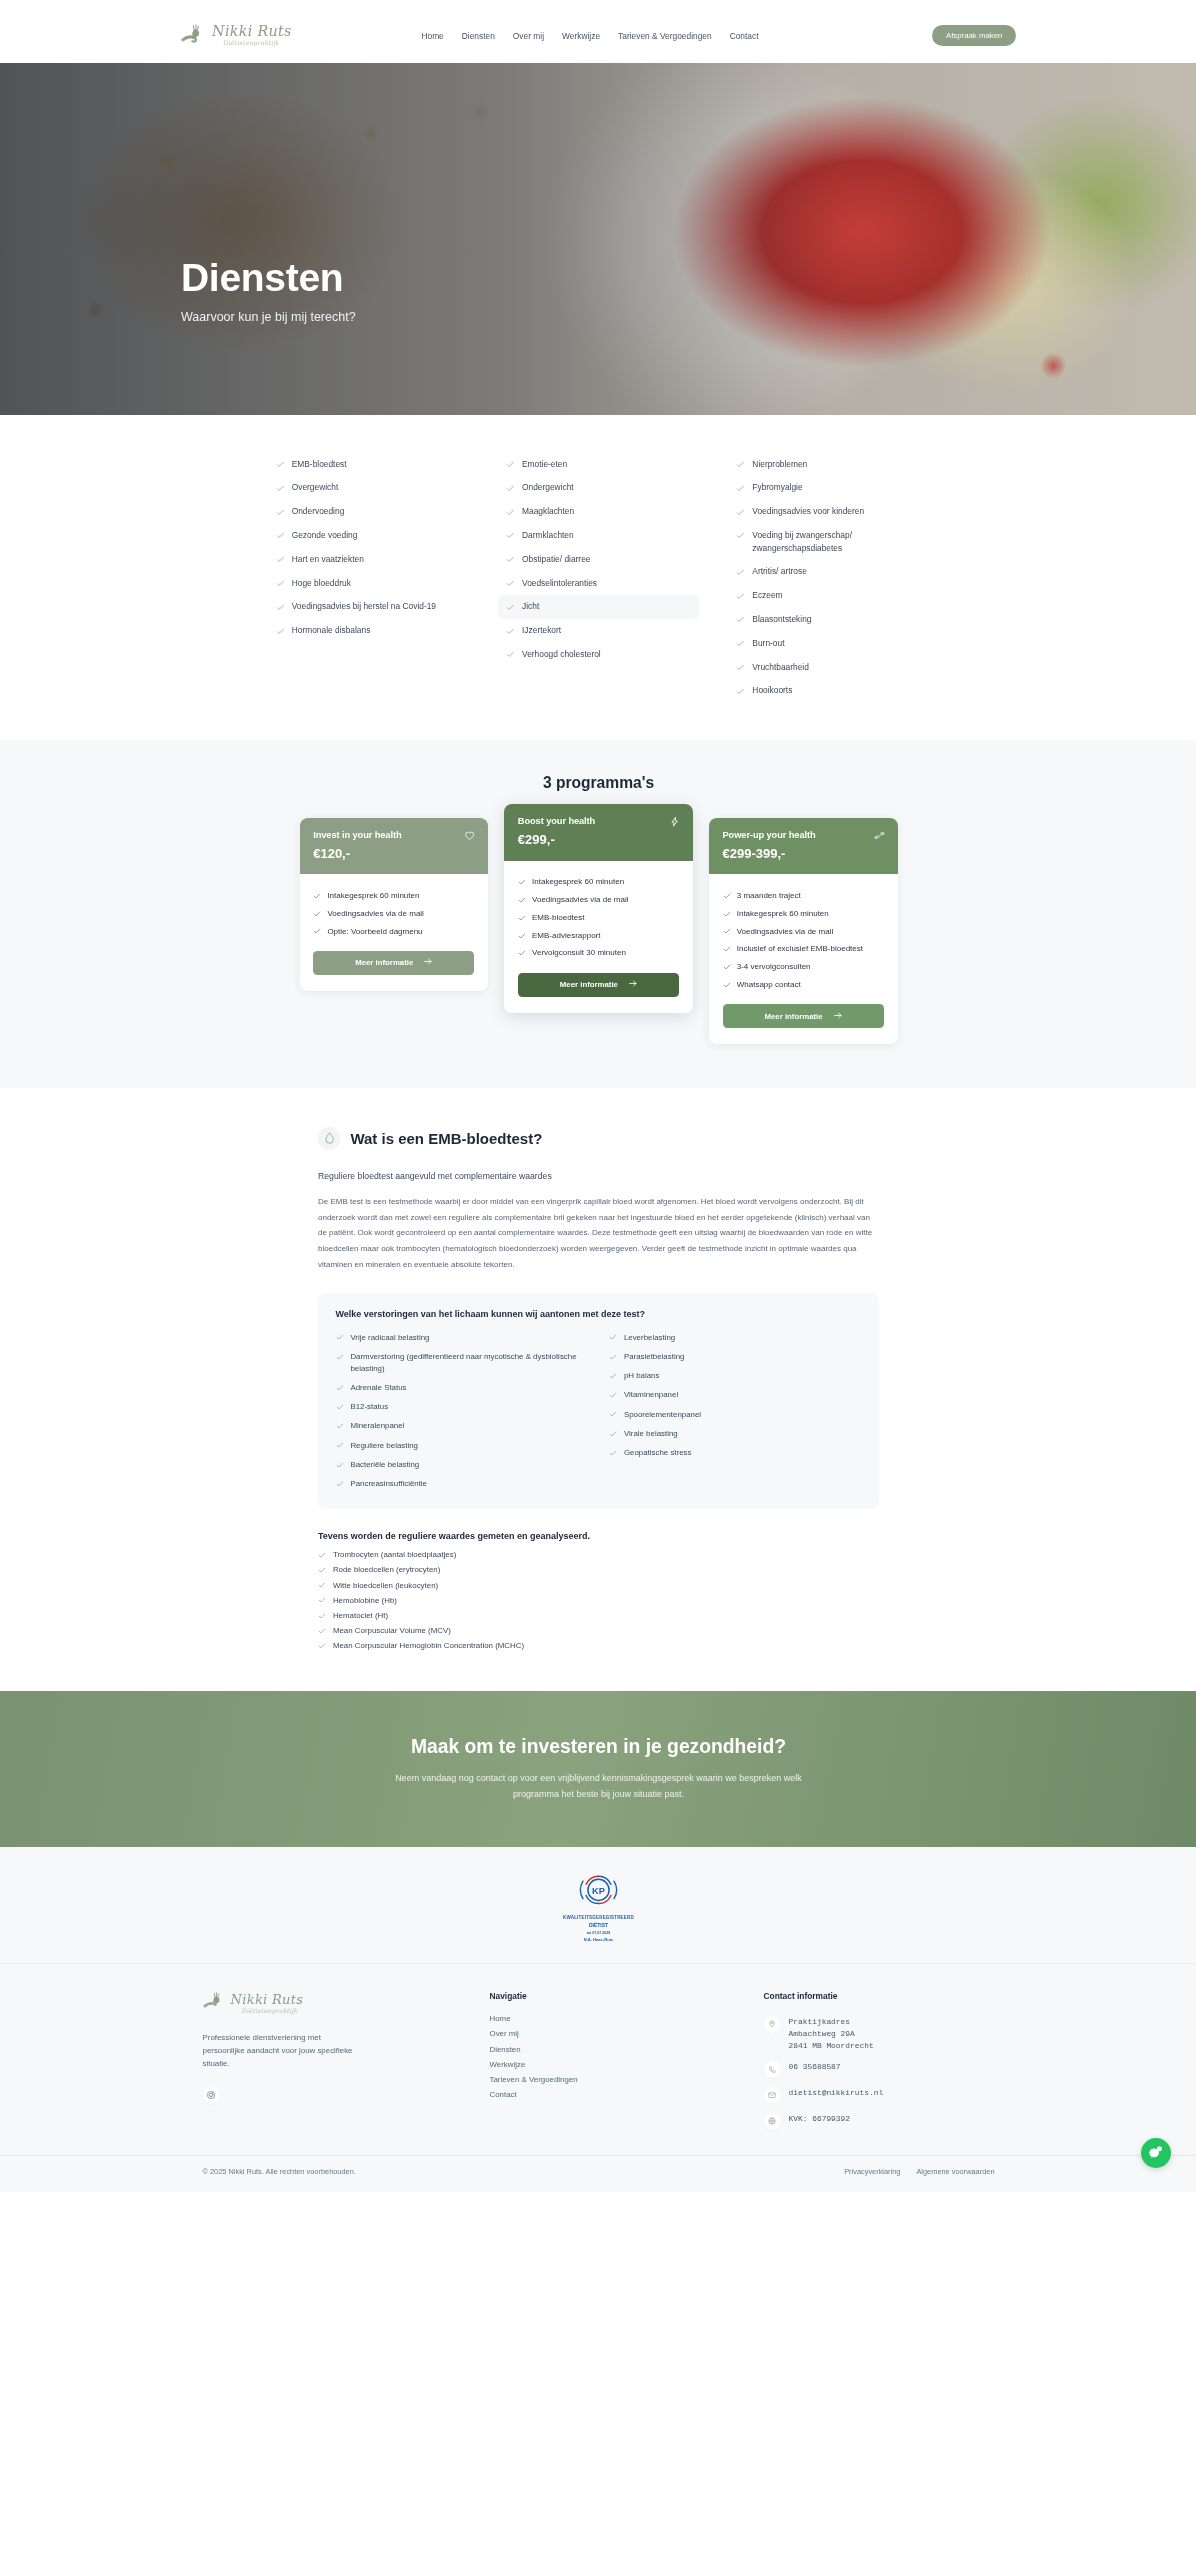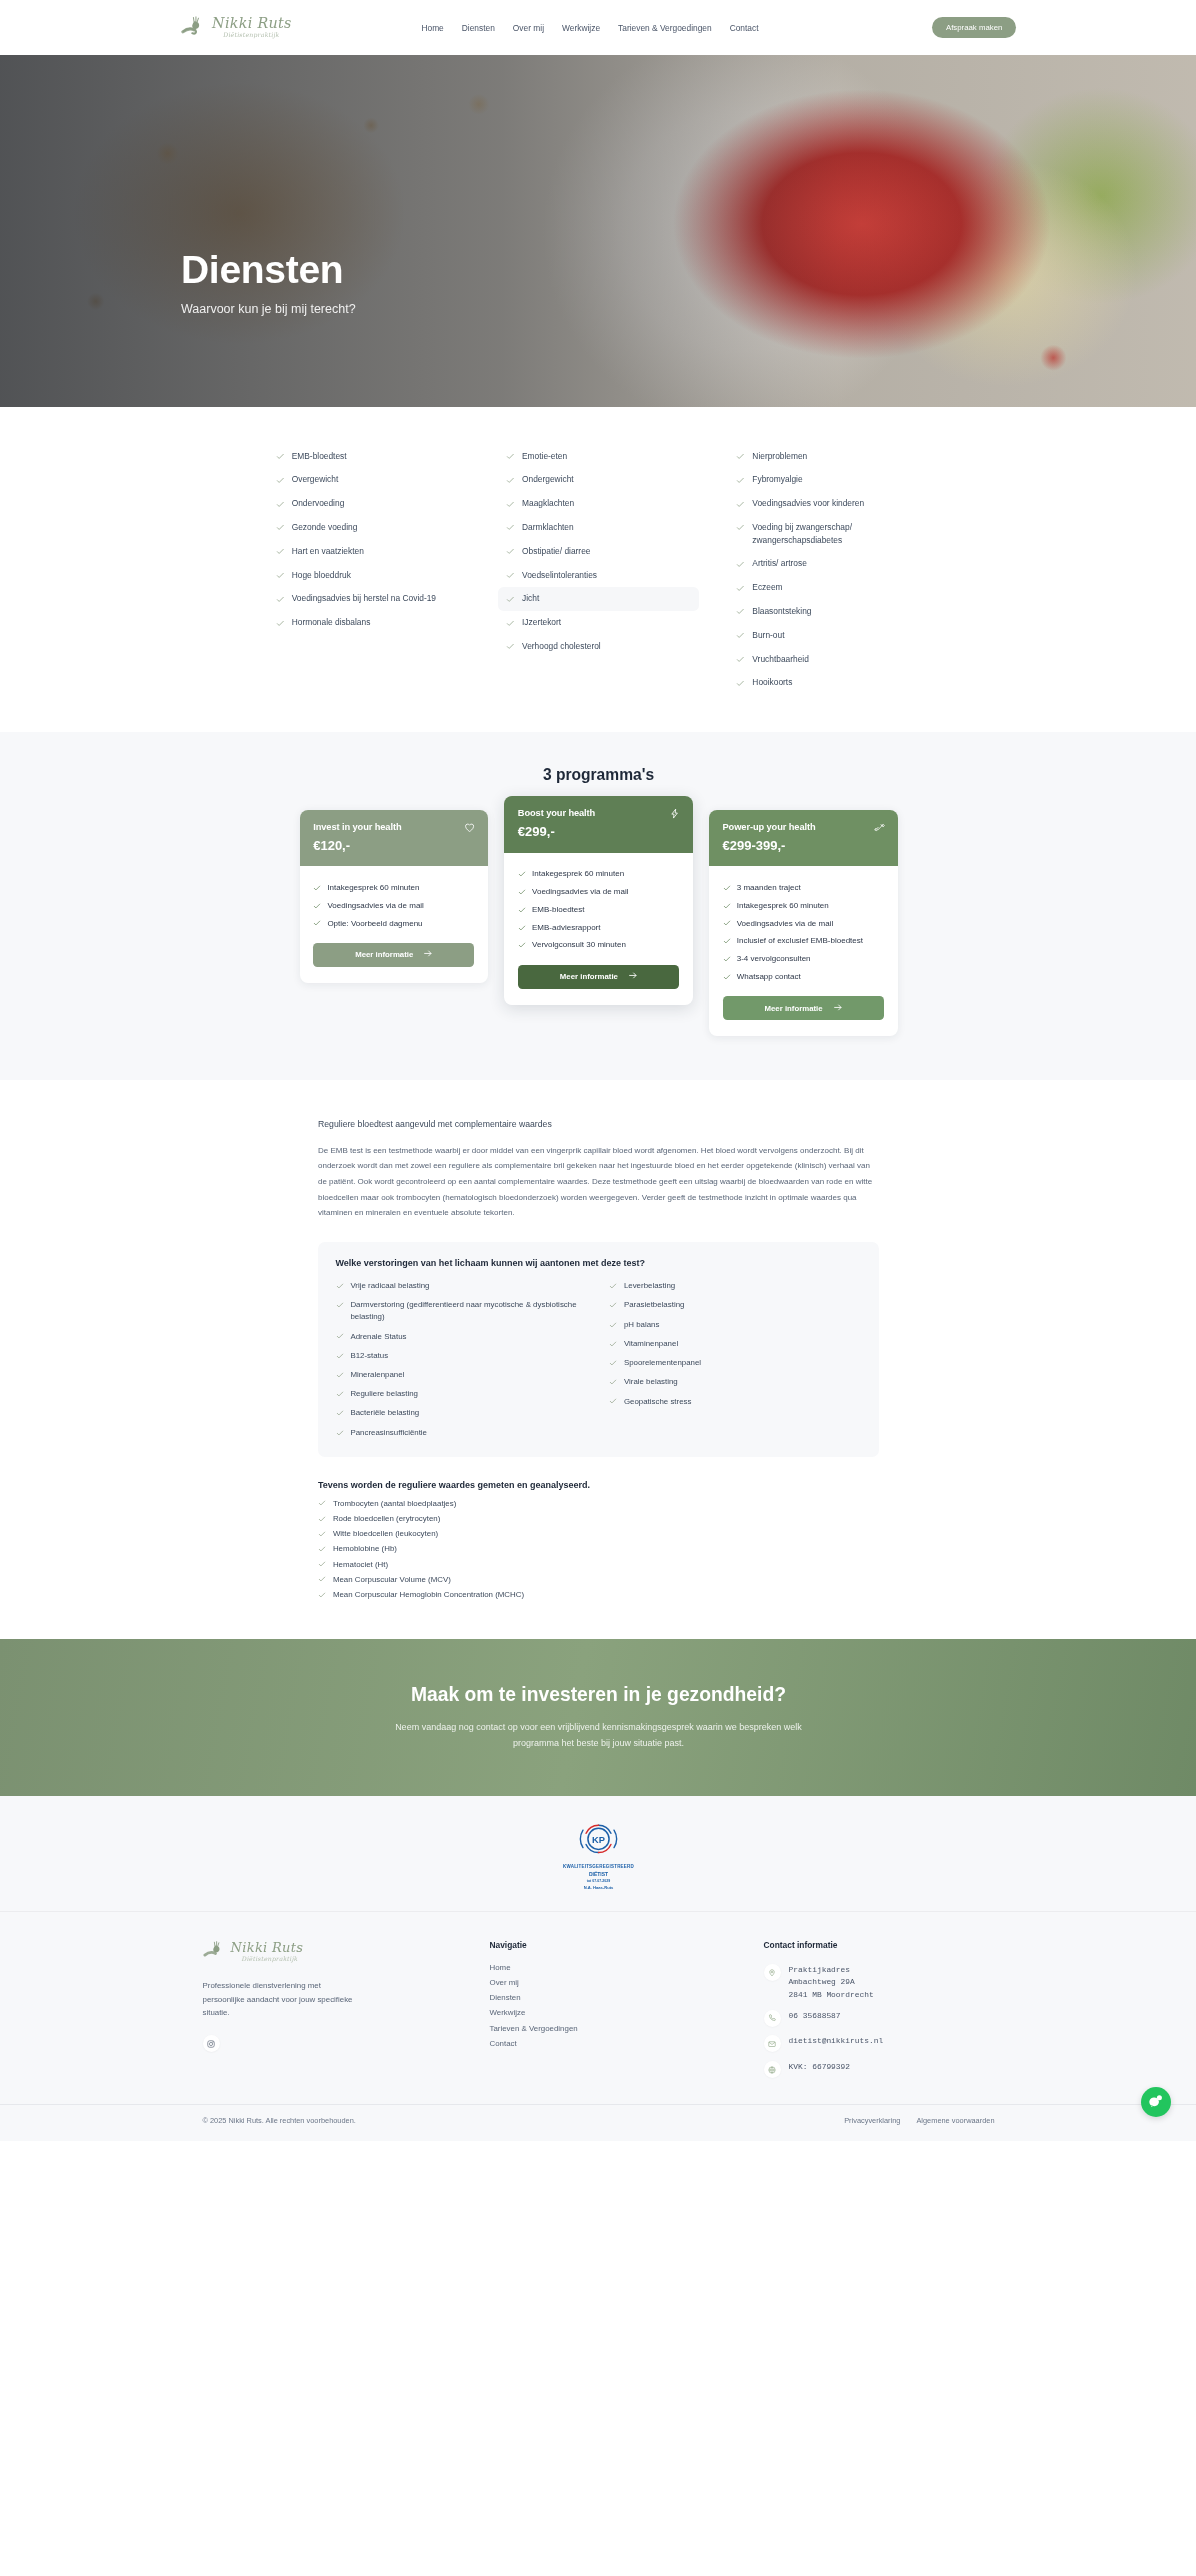--- a/index.html
+++ b/index.html
@@ -3,21 +3,21 @@
 <meta charset="utf-8">
 <style>
   * { margin:0; padding:0; box-sizing:border-box; }
   html,body { width:1197px; }
   body {
     font-family:"Liberation Sans", sans-serif;
     background:#ffffff;
     color:#3d4a5c;
     -webkit-font-smoothing:antialiased;
   }
-  .wrap { width:1197px; margin:0 auto; position:relative; }
+  .wrap { width:1197px; margin:8px auto; position:relative; }
 
   
   header.site-header {
     height:55px; background:#ffffff; display:flex; align-items:center;
     padding:0 0 0 0; position:relative; z-index:20;
   }
   .hdr-inner { width:835px; margin:0 auto; display:flex; align-items:center; justify-content:space-between; }
   .logo { display:flex; align-items:center; gap:3.7px; }
   .logo svg { display:block; }
   .logo-text { display:flex; flex-direction:column; line-height:1; }
@@ -617,20 +617,28 @@
                   <path d="M1 5.5h10M7.5 1.5l4 4-4 4" stroke="#fff" stroke-width="1.4" fill="none" stroke-linecap="round" stroke-linejoin="round"></path>
                 </svg></span>
             </button>
           </div>
         </div>
       </div>
   </section>
 
   <section class="emb">
     <div class="emb-inner">
+      <div class="emb-head">
+        <span class="emb-drop">
+          <svg width="9.3" height="12" viewBox="0 0 15 19">
+              <path d="M7.5 1C7.5 1 1.5 8 1.5 12a6 6 0 0 0 12 0C13.5 8 7.5 1 7.5 1z" fill="none" stroke="#8c9e84" stroke-width="1.3"></path>
+            </svg>
+        </span>
+        <h2>Wat is een EMB-bloedtest?</h2>
+      </div>
       <div class="emb-sub">Reguliere bloedtest aangevuld met complementaire waardes</div>
       <p class="emb-para">De EMB test is een testmethode waarbij er door middel van een vingerprik capillair bloed wordt afgenomen. Het bloed wordt vervolgens onderzocht. Bij dit onderzoek wordt dan met zowel een reguliere als complementaire bril gekeken naar het ingestuurde bloed en het eerder opgetekende (klinisch) verhaal van de patiënt. Ook wordt gecontroleerd op een aantal complementaire waardes. Deze testmethode geeft een uitslag waarbij de bloedwaarden van rode en witte bloedcellen maar ook trombocyten (hematologisch bloedonderzoek) worden weergegeven. Verder geeft de testmethode inzicht in optimale waardes qua vitaminen en mineralen en eventuele absolute tekorten.</p>
 
       <div class="dist-box">
         <h3>Welke verstoringen van het lichaam kunnen wij aantonen met deze test?</h3>
         <div class="dist-grid">
           <div id="distL">
               <div class="dist-item">
                 <span class="chk">
                   <svg width="8" height="8" viewBox="0 0 16 16">

